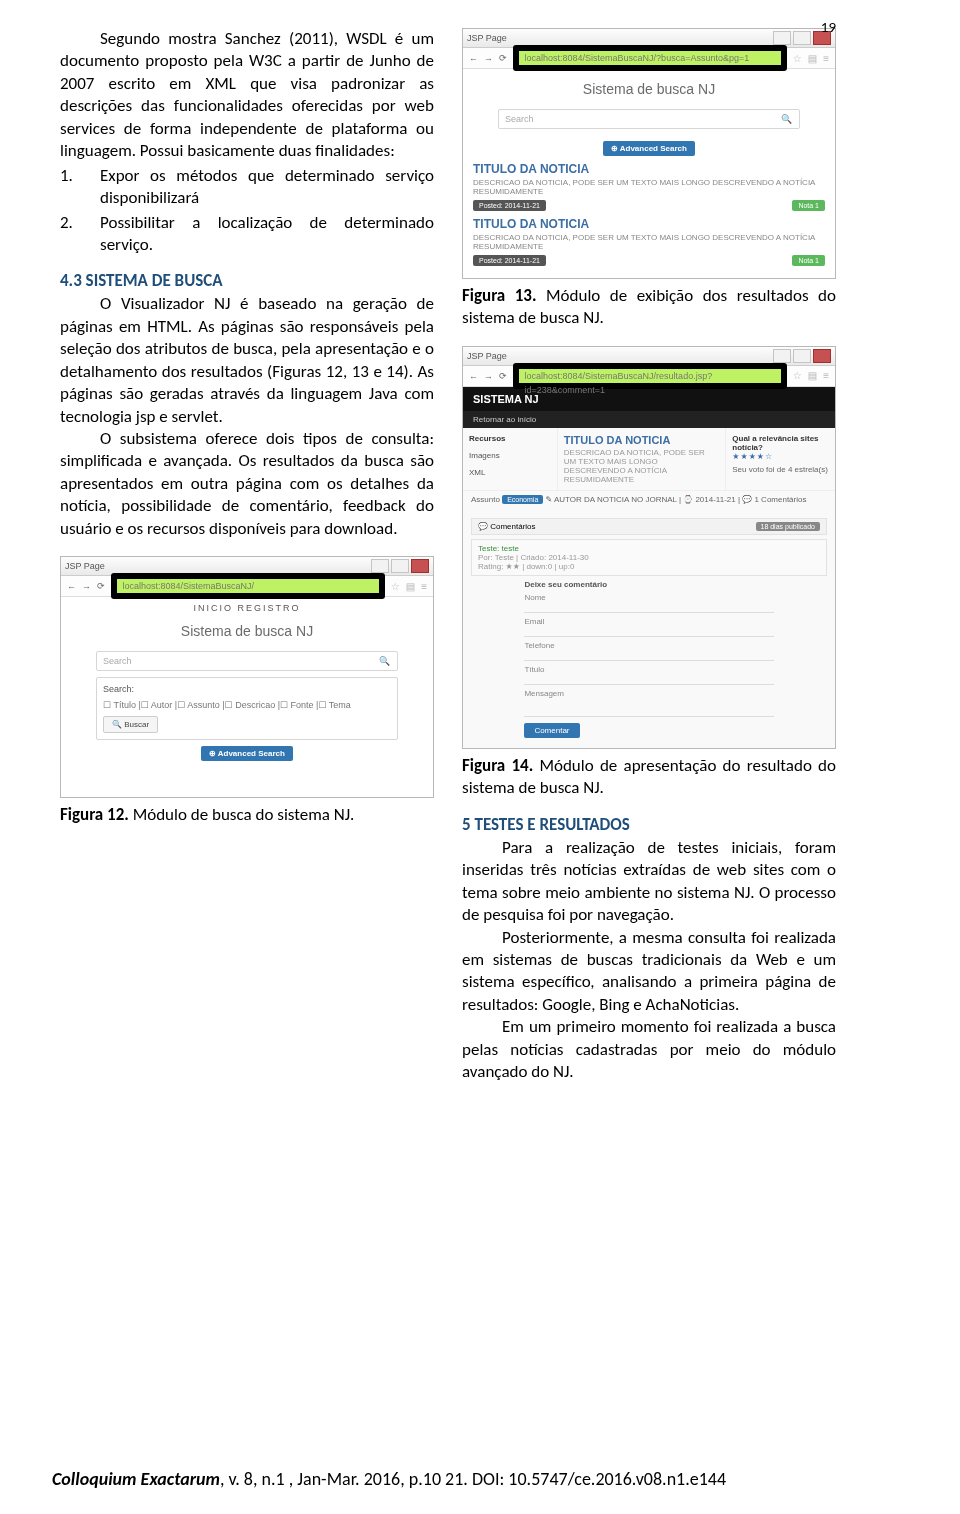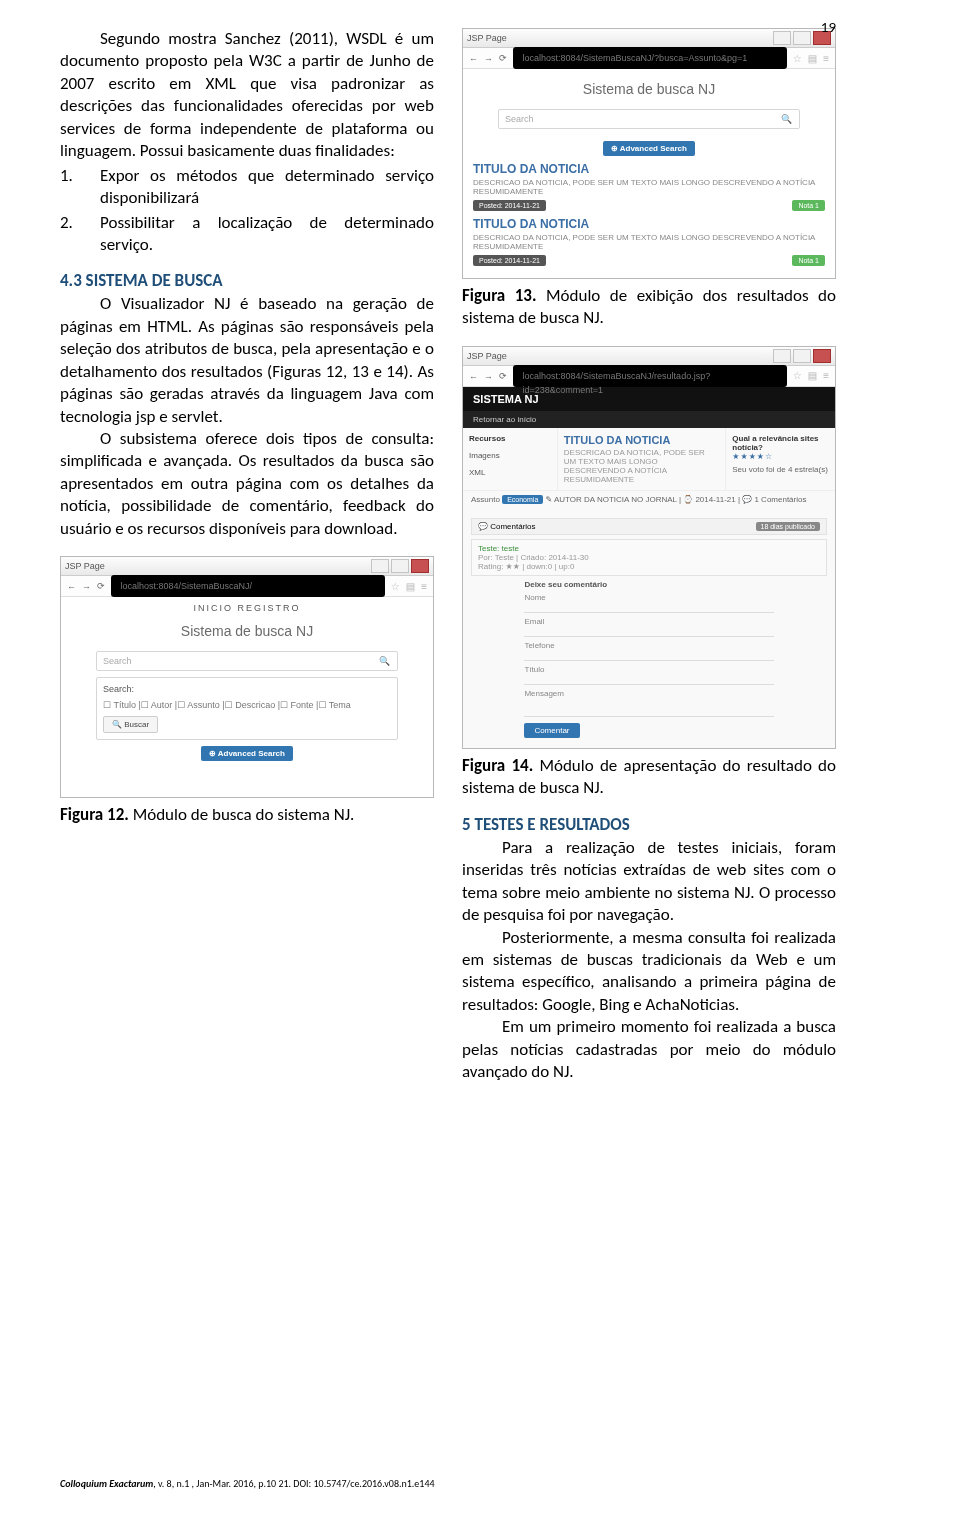--- a/index.html
+++ b/index.html
@@ -90,27 +90,27 @@
     border-bottom:1px solid #dedede;
     display:flex;
     align-items:center;
     gap:6px;
     padding:0 6px;
     font-size:9px;
     color:#666;
   }
   .mw-addr .addr-box{
     flex:1;
-    border:4px solid #000000;
+    border:6px solid #000000;
     border-radius:3px;
     height:14px;
     line-height:14px;
     padding:0 6px;
     color:#777;
-    background:#000000;
+    background:#bef264;
   }
   .mw-addr .addr-icons{ display:flex; gap:6px; color:#b7b7b7; font-size:10px;}
   .mw-body { background:#fff; padding:6px; }
   .navlinks { text-align:center; font-size:9px; color:#555; letter-spacing:2px; margin-bottom:10px;}
   .big-title { text-align:center; font-size:14px; color:#6b6b6b; margin:6px 0 12px; }
   .searchrow {
     width:80%; margin:0 auto 6px;
     border:1px solid #d6d6d6; border-radius:2px;
     height:18px; display:flex; align-items:center;
     font-size:9px; color:#aaa; padding:0 6px; justify-content:space-between;
@@ -148,22 +148,22 @@
   .comment-bar { background:#f2f2f2; border:1px solid #e2e2e2; display:flex; justify-content:space-between; align-items:center; padding:3px 6px; font-size:8px; margin-top:6px;}
   .comment-box { border:1px solid #e2e2e2; background:#fafafa; padding:4px 6px; font-size:8px; color:#5a7; margin-top:4px;}
   .form-row { width:70%; margin:4px auto 0; }
   .form-row .lbl { font-size:8px; color:#888; }
   .form-row .line { border-bottom:1px solid #ddd; height:10px;}
   .send-btn { background:#3276b1; color:#fff; font-size:8px; padding:3px 10px; border-radius:2px; display:inline-block; margin:6px 0 0 15%;}
 
   .footer {
     position:absolute;
     bottom: 24px;
-    left: 60px;
-    font-size: 10px;
+    left: 52px;
+    font-size: 18px;
   }
   .footer .j { font-style: italic; font-weight: bold; }
 </style>
 </head>
 <body>
 
 <div class="page">
   <div class="page-number">19</div>
 
   <div class="columns">

